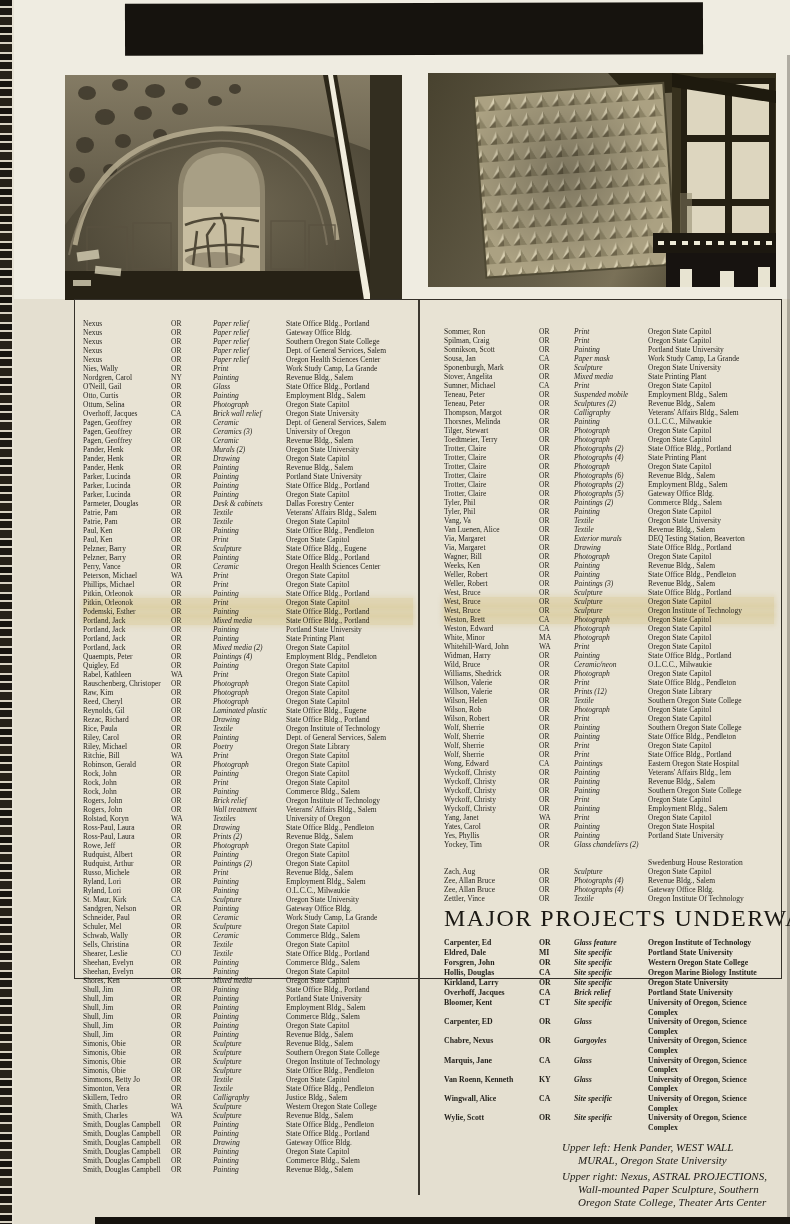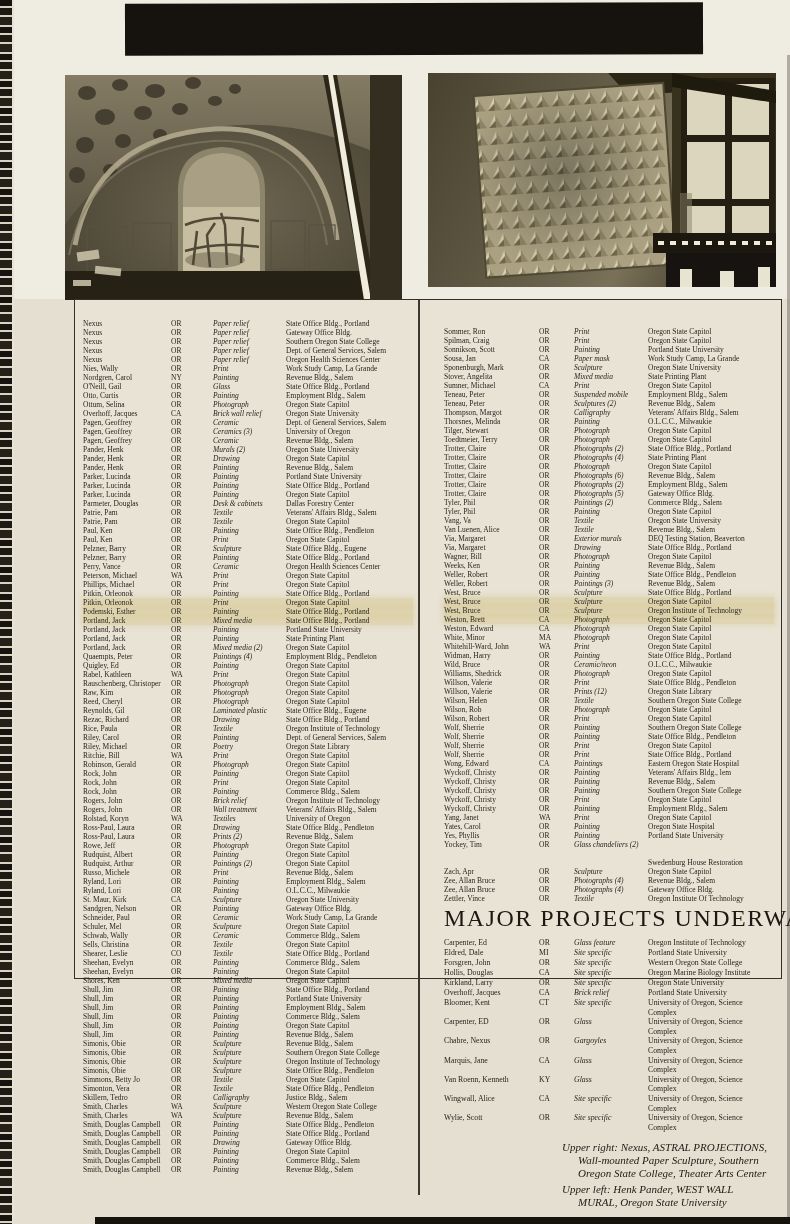--- a/index.html
+++ b/index.html
@@ -42,21 +42,21 @@
   .c.medium{width:73px;font-style:italic;}
   .c.location{flex:1;}
   .col-right .c.name{width:95px;}
   .col-right .c.state{width:35px;}
   .col-right .c.medium{width:74px;}
 
   .mp-title{
     font-size:24px;font-weight:normal;letter-spacing:1.5px;
     margin:3px 0 7px 0;line-height:25px;color:#1b1914;white-space:nowrap;
   }
-  .mp-rows .row{height:auto;min-height:10px;line-height:9.6px;font-size:7.8px;white-space:normal;}
+  .mp-rows .row{height:auto;min-height:10px;line-height:9.6px;font-size:7.8px;white-space:normal;font-weight:bold;}
   .mp-rows .c{white-space:nowrap;}
   .mp-rows .c.location{white-space:pre-line;}
 
   .captions{margin-top:9px;margin-left:118px;width:228px;font-style:italic;font-size:11px;line-height:13px;color:#1d1b16;}
   .cap-block{margin-bottom:3px;}
   .cap-line{white-space:nowrap;}
   .cap-line:not(:first-child){padding-left:16px;}
 </style>
 </head>
 <body>
@@ -1109,21 +1109,21 @@
           <span class="c medium"></span>
           <span class="c location"></span>
         </div>
         <div class="row">
           <span class="c name"></span>
           <span class="c state"></span>
           <span class="c medium"></span>
           <span class="c location">Swedenburg House Restoration</span>
         </div>
         <div class="row">
-          <span class="c name">Zach, Apr</span>
+          <span class="c name">Zach, Aug</span>
           <span class="c state">OR</span>
           <span class="c medium">Sculpture</span>
           <span class="c location">Oregon State Capitol</span>
         </div>
         <div class="row">
           <span class="c name">Zee, Allan Bruce</span>
           <span class="c state">OR</span>
           <span class="c medium">Photographs (4)</span>
           <span class="c location">Revenue Bldg., Salem</span>
         </div>
@@ -1222,26 +1222,26 @@
         </div>
         <div class="row mp-row">
           <span class="c name">Wylie, Scott</span>
           <span class="c state">OR</span>
           <span class="c medium">Site specific</span>
           <span class="c location">University of Oregon, Science
 Complex</span>
         </div>
       </div>
     <div class="captions">
+      <div class="cap-block" id="cap-upper-left">
+          <div class="cap-line">Upper left:  Henk Pander, WEST WALL</div>
+          <div class="cap-line">MURAL, Oregon State University</div>
+        </div>
       <div class="cap-block" id="cap-upper-right">
           <div class="cap-line">Upper right:  Nexus, ASTRAL PROJECTIONS,</div>
           <div class="cap-line">Wall-mounted Paper Sculpture, Southern</div>
           <div class="cap-line">Oregon State College, Theater Arts Center</div>
-        </div>
-      <div class="cap-block" id="cap-upper-left">
-          <div class="cap-line">Upper left:  Henk Pander, WEST WALL</div>
-          <div class="cap-line">MURAL, Oregon State University</div>
         </div>
     </div>
   </div>
 </div>
 
 <div class="bottom-bar"></div>
 
 </body></html>

